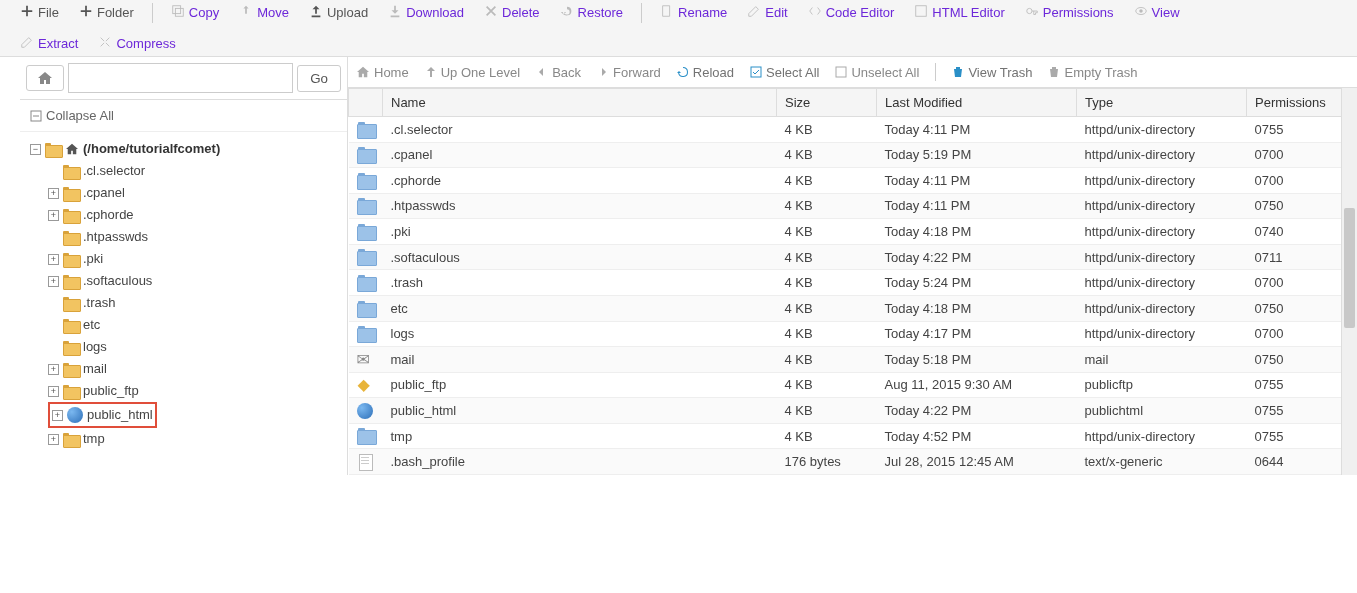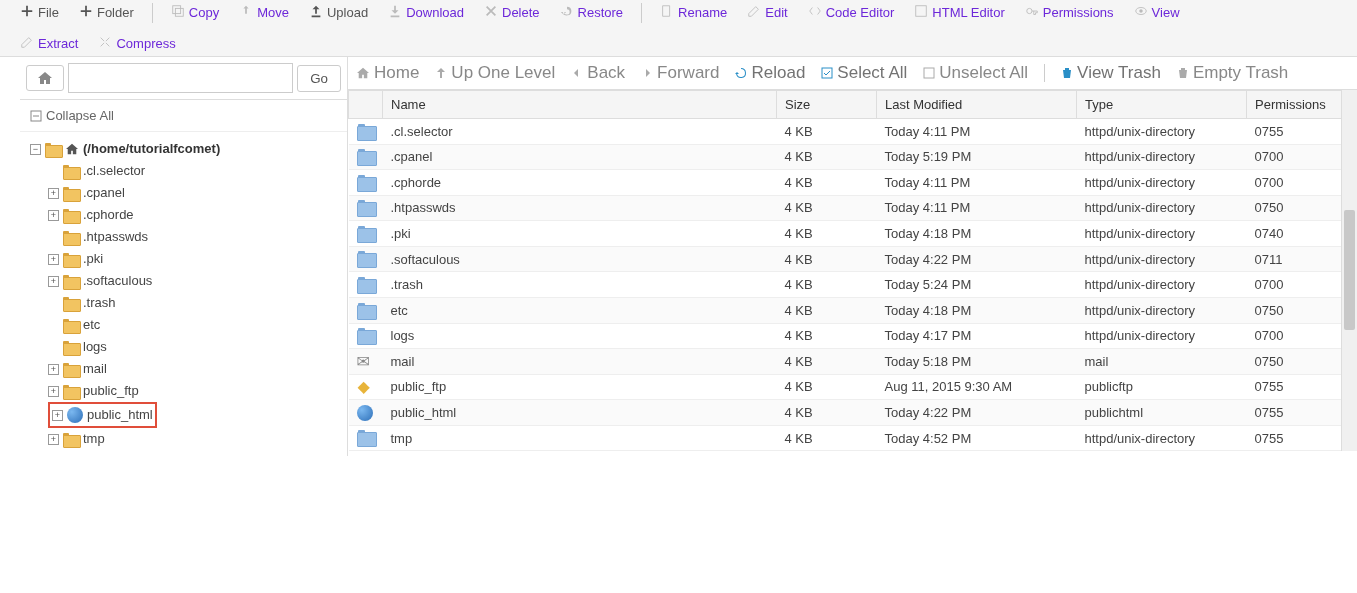--- a/index.html
+++ b/index.html
@@ -23,21 +23,21 @@
 .tree .exp { width: 11px; height: 11px; border: 1px solid #999; display: inline-flex; align-items: center; justify-content: center; font-size: 9px; line-height: 1; margin-right: 4px; background: #fff; color: #555; }
 .tree .exp.blank { border: none; }
 .folder-icon { width: 16px; height: 13px; display: inline-block; margin-right: 4px; position: relative; }
 .folder-icon::before { content: ""; position: absolute; top: 0; left: 0; width: 6px; height: 3px; background: #d9a23a; border-radius: 1px 1px 0 0; }
 .folder-icon::after { content: ""; position: absolute; top: 2px; left: 0; width: 16px; height: 11px; background: #f2c461; border-radius: 1px; border: 1px solid #d9a23a; }
 .globe-icon { width: 16px; height: 16px; display: inline-block; border-radius: 50%; background: radial-gradient(circle at 30% 30%, #7bb8f0, #2d6fb8); margin-right: 4px; }
 .root { font-weight: bold; color: #333; }
 .hl { border: 2px solid #e04e3a; padding: 0 2px; display: inline-flex; align-items: center; }
 .content { flex: 1; }
 .navrow { display: flex; align-items: center; border-bottom: 1px solid #ddd; padding: 6px 8px; gap: 16px; }
-.navrow .nbtn { display: inline-flex; align-items: center; gap: 4px; color: #888; cursor: pointer; font-size: 17px; }
+.navrow .nbtn { display: inline-flex; align-items: center; gap: 4px; color: #888; cursor: pointer; font-size: 13px; }
 .navrow .nbtn.blue { color: #737373; }
 .navrow .nsep { width: 1px; height: 18px; background: #ccc; }
 .grid-wrap { position: relative; }
 table { border-collapse: collapse; width: 100%; }
 th { text-align: left; font-weight: normal; color: #333; background: #f5f5f5; border: 1px solid #ddd; padding: 6px 8px; font-size: 13px; }
 td { border-bottom: 1px solid #eee; padding: 4px 8px; font-size: 13px; color: #444; }
 tr:nth-child(even) td { background: #fafafa; }
 .col-icon { width: 30px; }
 .col-name { }
 .col-size { width: 100px; }
@@ -437,20 +437,28 @@
               <td>0755</td>
             </tr>
             <tr>
               <td><span class="fi fi-folder"></span></td>
               <td>tmp</td>
               <td>4 KB</td>
               <td>Today 4:52 PM</td>
               <td>httpd/unix-directory</td>
               <td>0755</td>
             </tr>
+            <tr>
+              <td><span class="fi fi-file"></span></td>
+              <td>.bash_profile</td>
+              <td>176 bytes</td>
+              <td>Jul 28, 2015 12:45 AM</td>
+              <td>text/x-generic</td>
+              <td>0644</td>
+            </tr>
           </tbody>
       </table>
       <div class="vscroll">
           <div class="thumb"></div>
         </div>
     </div>
   </div>
 </div>
 
 </body></html>

